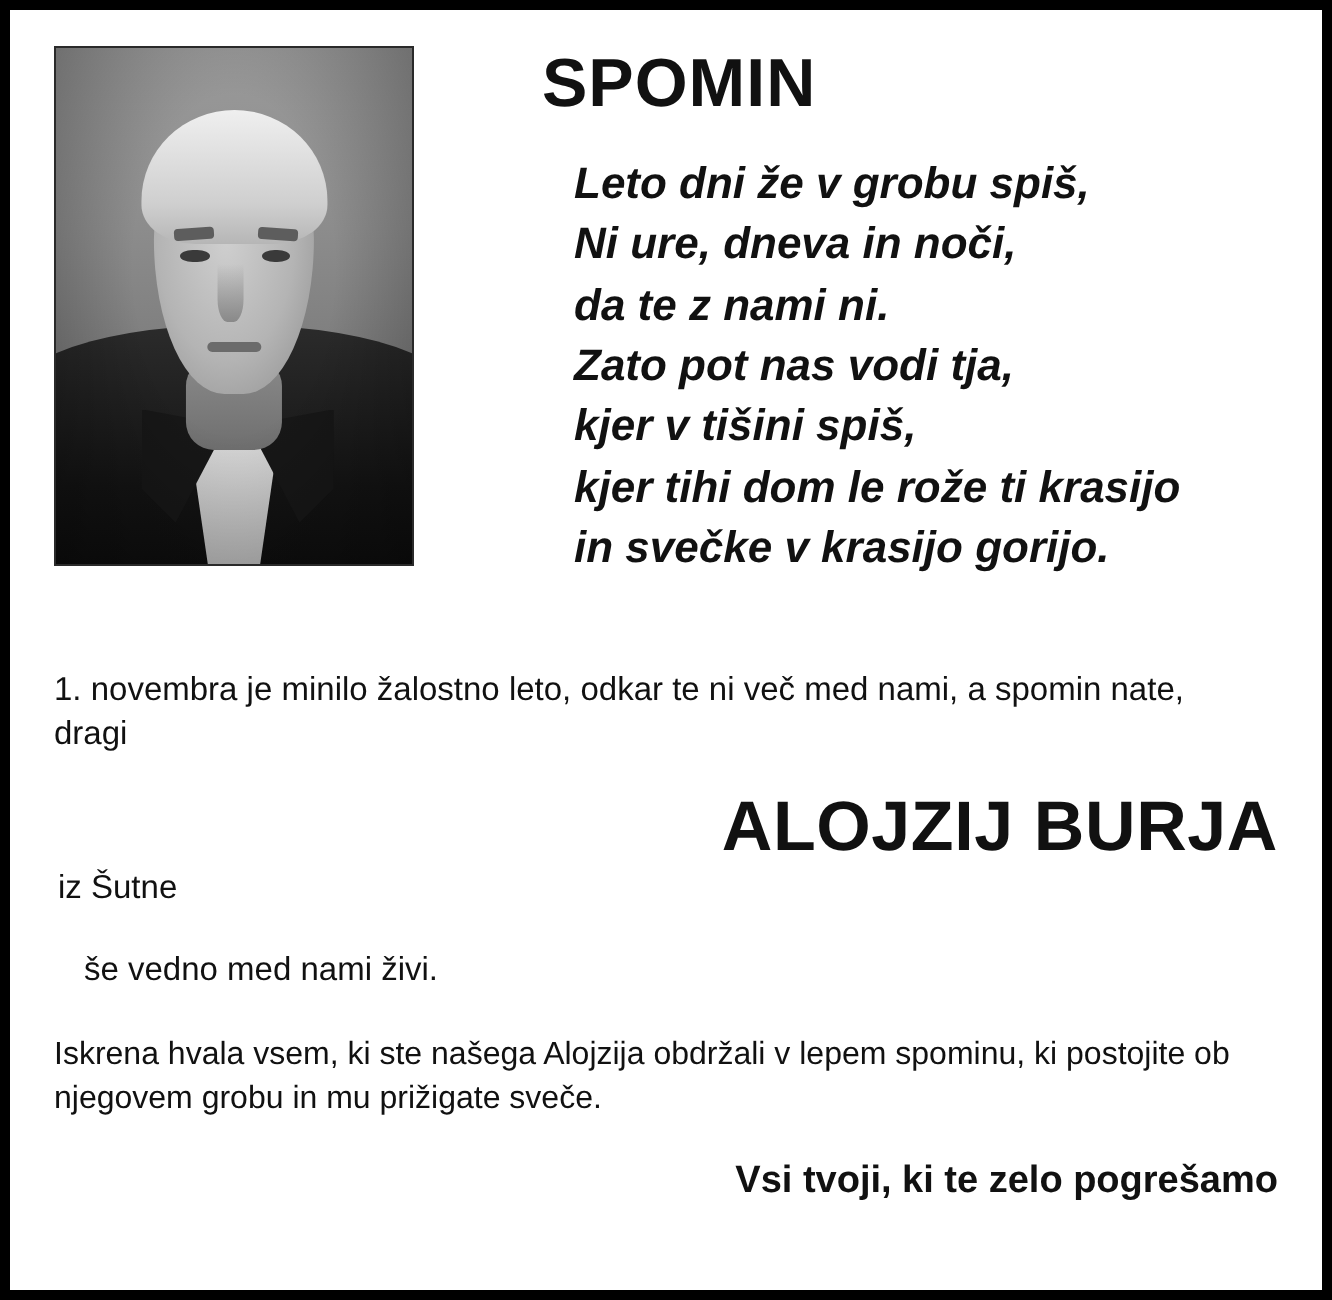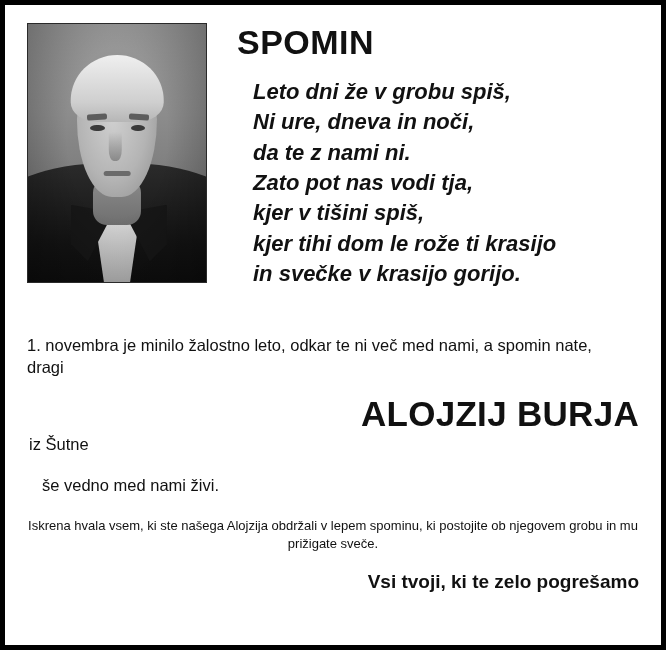--- a/index.html
+++ b/index.html
@@ -19,20 +19,21 @@
     height: 650px;
     background: #ffffff;
     border: 5px solid #000000;
     padding: 18px 22px 10px 22px;
     position: relative;
   }
   .top-section {
     display: flex;
     flex-direction: row;
     align-items: flex-start;
+    gap: 34px;
   }
   .portrait {
     width: 178px;
     height: 258px;
     flex: 0 0 178px;
     position: relative;
     overflow: hidden;
     background: #6d6d6d;
     border: 1px solid #2a2a2a;
   }
@@ -189,24 +190,23 @@
   }
   .from {
     font-size: 16.5px;
     margin: 0 0 0 2px;
   }
   .still-alive {
     font-size: 16.5px;
     margin: 22px 0 0 15px;
   }
   .thanks {
-    font-size: 13px;
+    font-size: 16px;
     line-height: 1.4;
     margin: 22px 0 0 0;
-    text-align: center;
   }
   .signature {
     text-align: right;
     font-weight: bold;
     font-size: 19px;
     margin: 18px 0 0 0;
   }
 </style>
 </head>
 <body>

